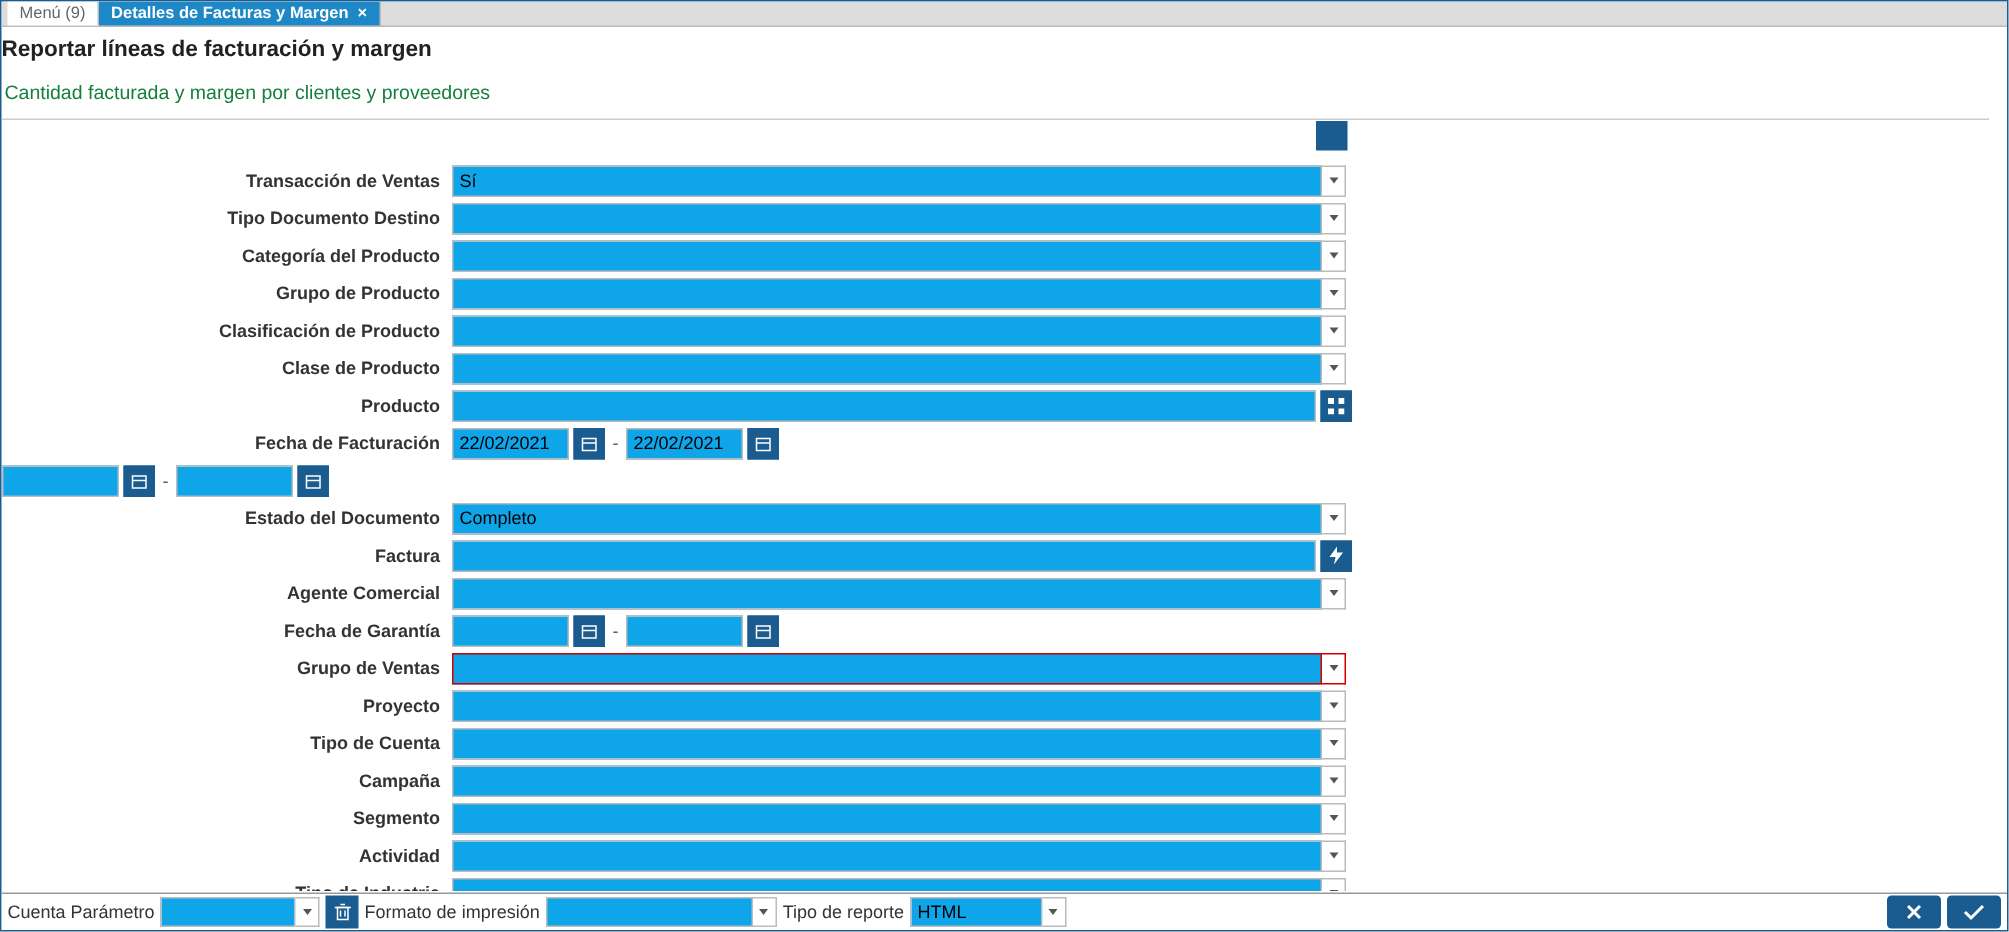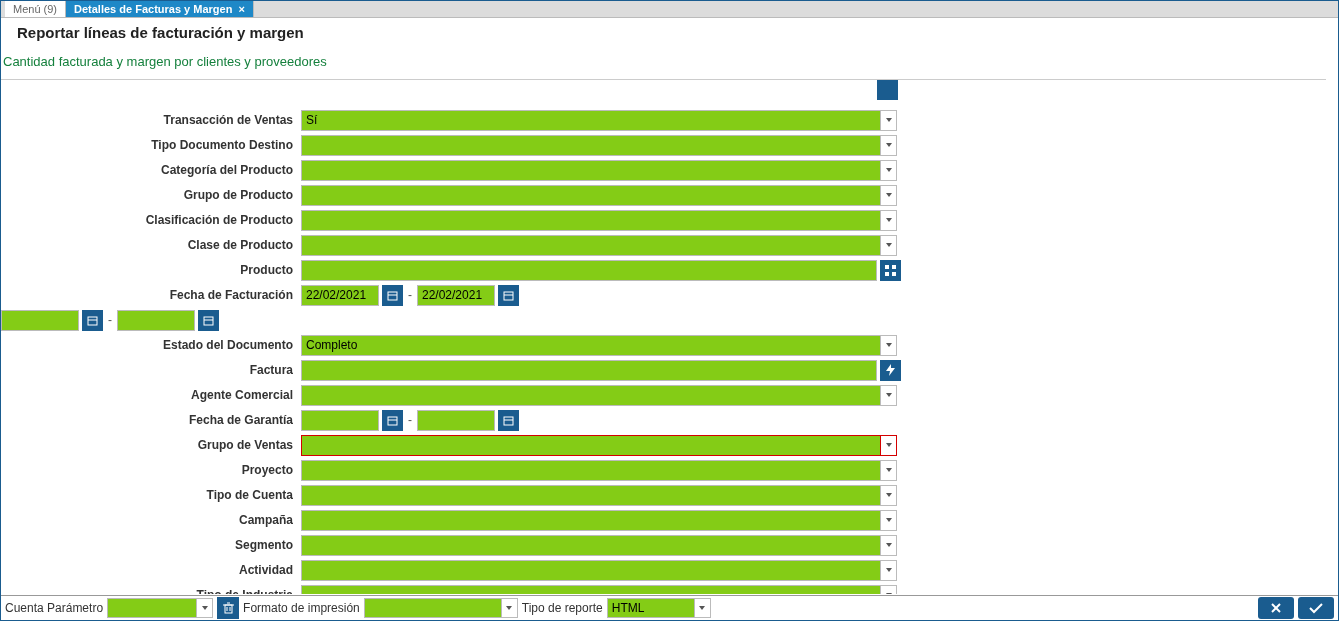--- a/index.html
+++ b/index.html
@@ -39,21 +39,21 @@
   font-weight: bold;
 }
 .tab .close {
   margin-left: 6px;
   color: #fff;
   font-weight: bold;
   cursor: pointer;
 }
 
 .page-header {
-  padding: 6px 2px 3px 16px;
+  padding: 6px 2px 3px 0;
 }
 .page-title {
   font-size: 15px;
   font-weight: bold;
   color: #222;
 }
 .page-subtitle {
   padding: 10px 2px 6px 2px;
   font-size: 13px;
   color: #15803d;
@@ -100,21 +100,21 @@
 }
 .combo {
   position: relative;
   display: flex;
 }
 .combo input, .ctl {
   height: 21px;
   border: 1px solid #bbb;
   padding: 0 4px;
   font-size: 12px;
-  background: #84cc16;
+  background: #0ea5e9;
 }
 .dd-btn {
   width: 16px;
   height: 21px;
   border: 1px solid #bbb;
   border-left: none;
   background: #fff;
   display: flex;
   align-items: center;
   justify-content: center;

